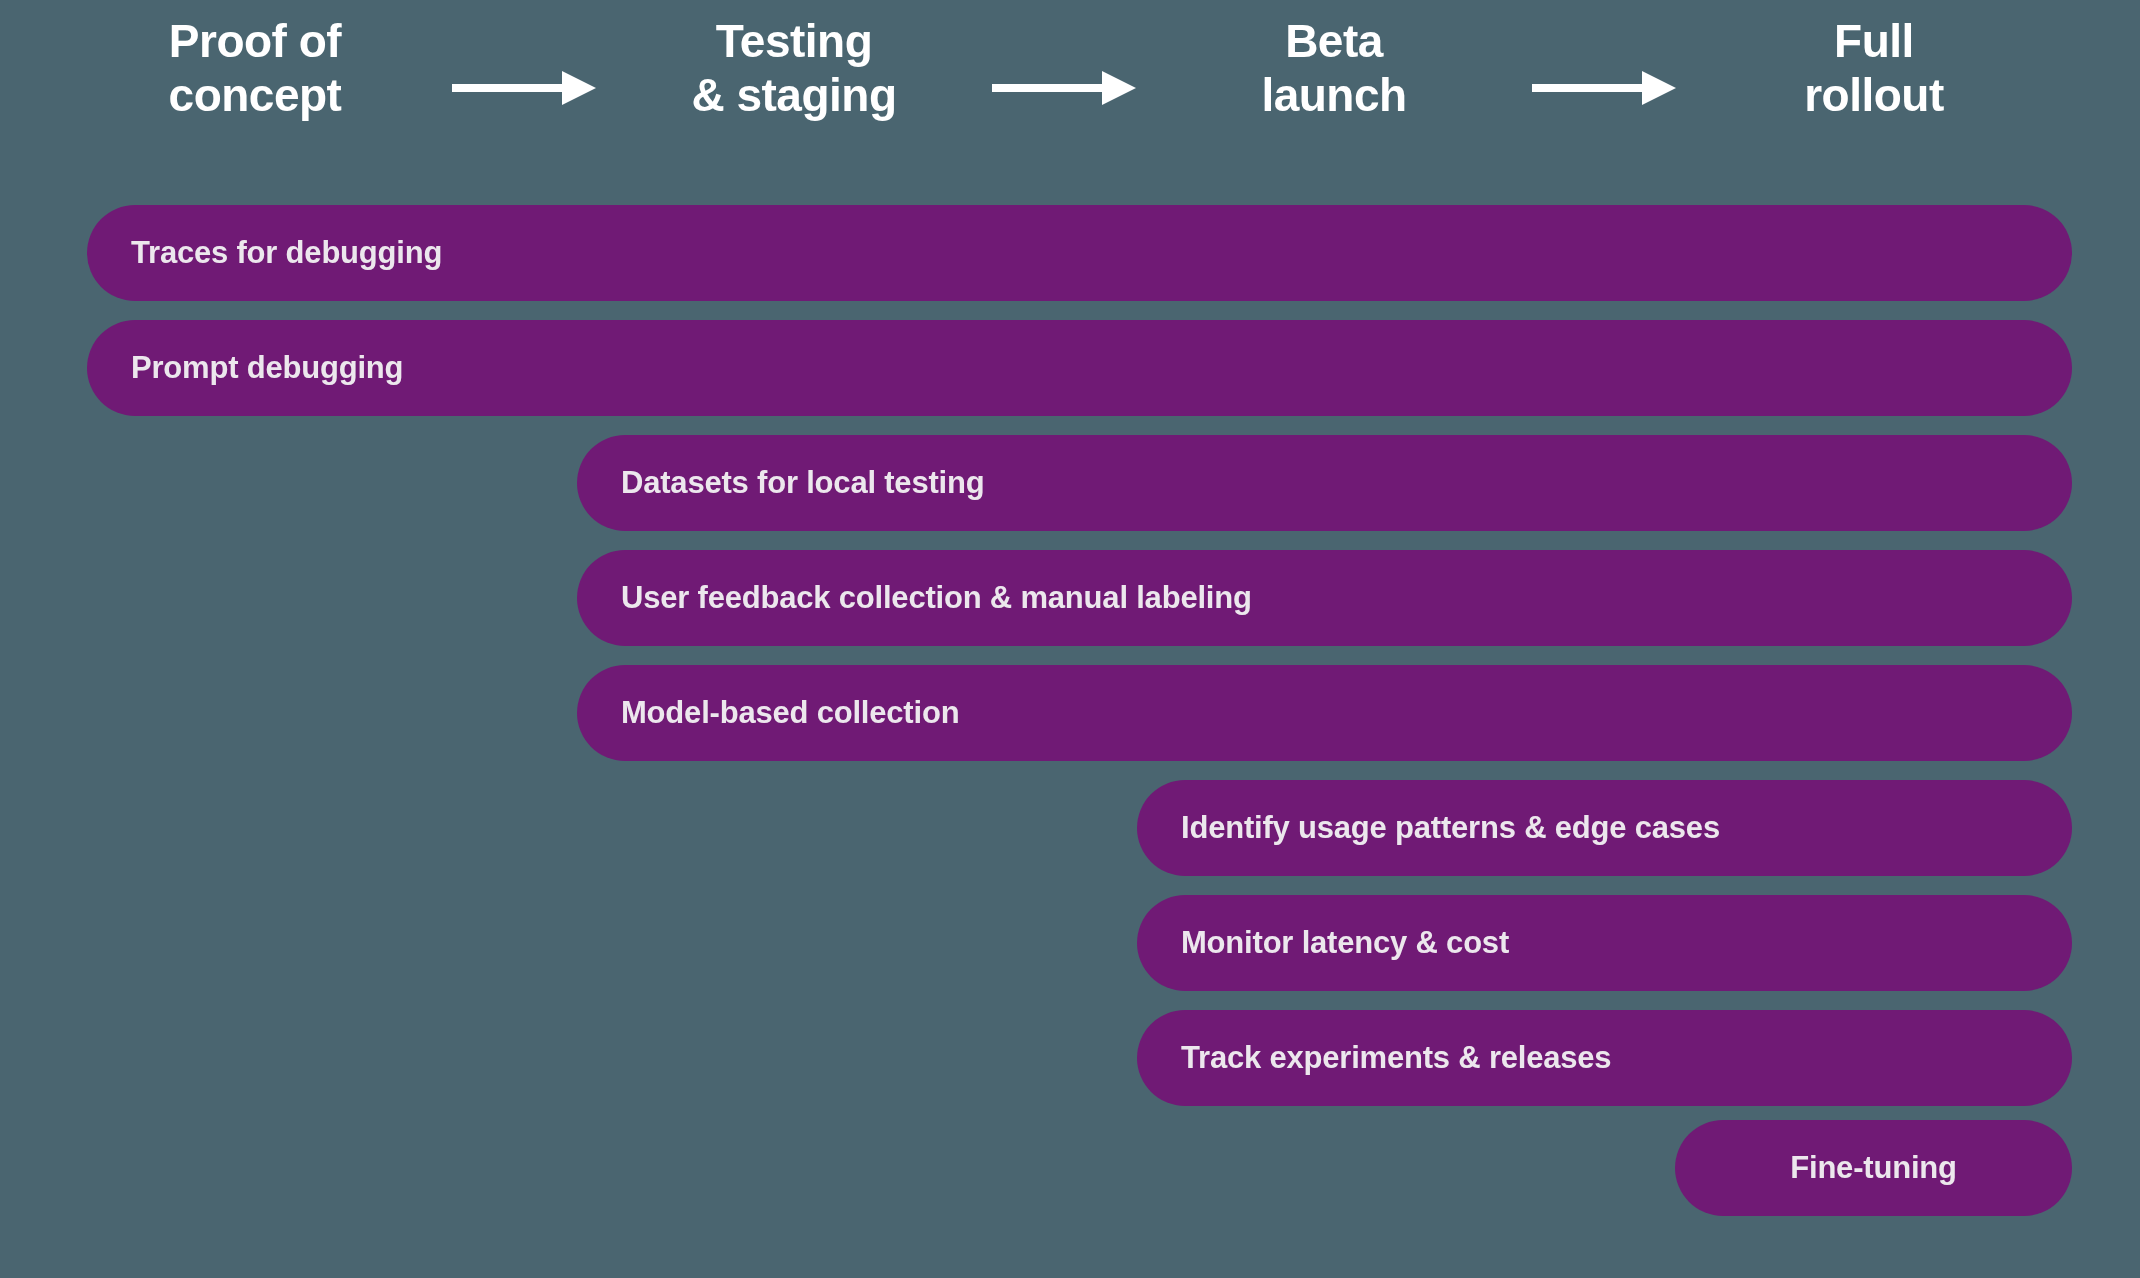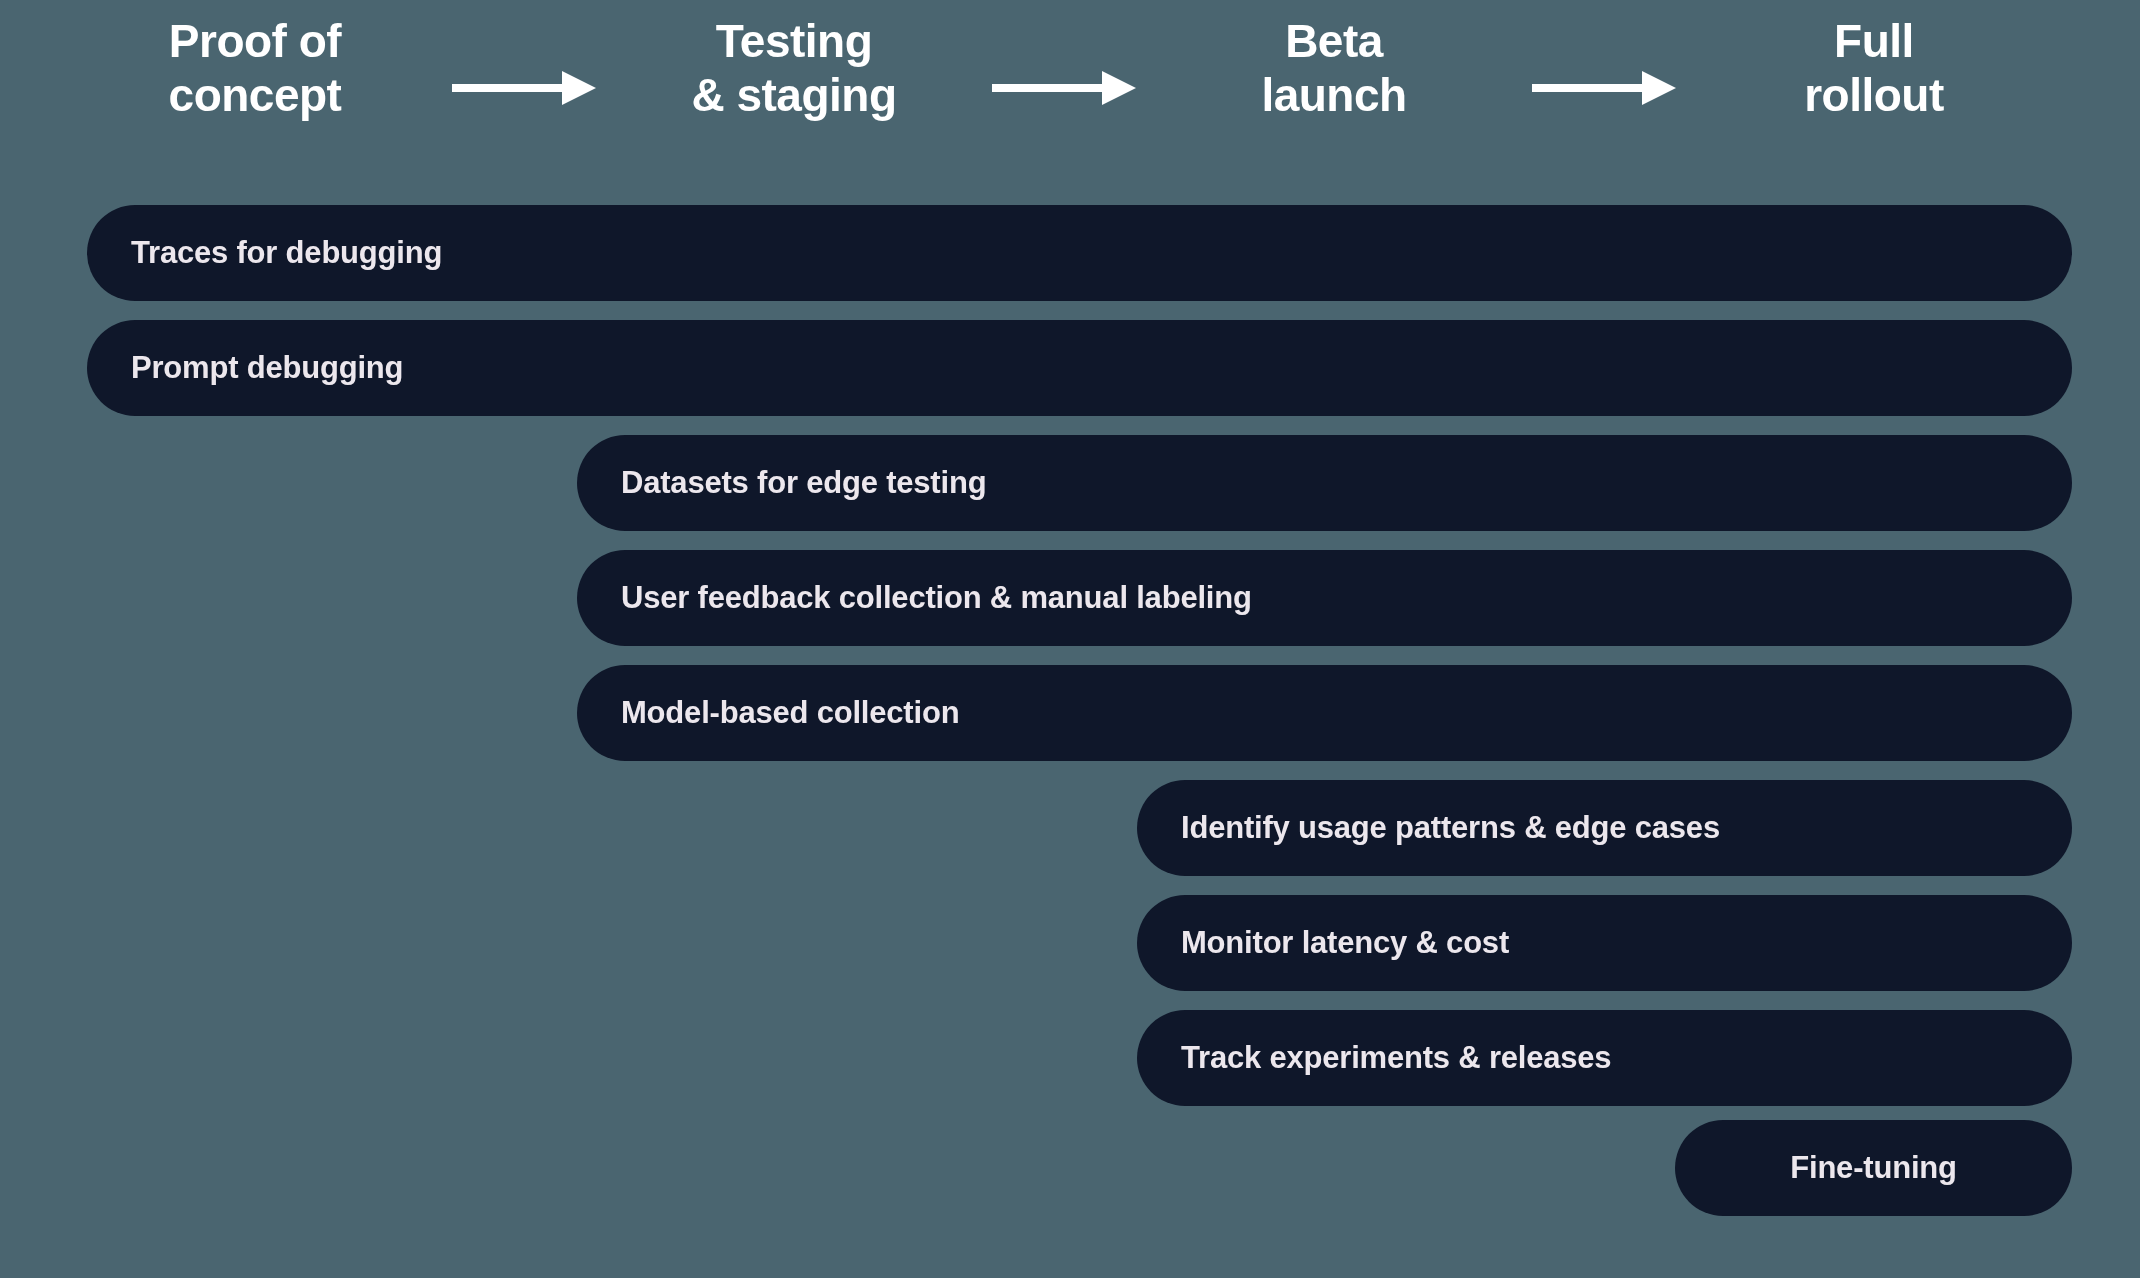--- a/index.html
+++ b/index.html
@@ -52,21 +52,21 @@
     height: 0;
     border-top: 17px solid transparent;
     border-bottom: 17px solid transparent;
     border-left: 34px solid #ffffff;
   }
 
   
   .pill {
     position: absolute;
     height: 96px;
-    background: #0f172a;
+    background: #701a75;
     border-radius: 48px;
     display: flex;
     align-items: center;
   }
   .pill-label {
     color: #ece7ed;
     font-size: 31px;
     font-weight: bold;
     letter-spacing: -0.2px;
     white-space: nowrap;
@@ -108,21 +108,21 @@
 
   <div class="pill" style="left:75px;  top:205px;  width:1985px;">
     <span class="pill-label">Traces for debugging</span>
   </div>
 
   <div class="pill" style="left:75px;  top:320px;  width:1985px;">
     <span class="pill-label">Prompt debugging</span>
   </div>
 
   <div class="pill" style="left:565px; top:435px;  width:1495px;">
-    <span class="pill-label">Datasets for edge testing</span>
+    <span class="pill-label">Datasets for local testing</span>
   </div>
 
   <div class="pill" style="left:565px; top:550px;  width:1495px;">
     <span class="pill-label">User feedback collection &amp; manual labeling</span>
   </div>
 
   <div class="pill" style="left:565px; top:665px;  width:1495px;">
     <span class="pill-label">Model-based collection</span>
   </div>
 

